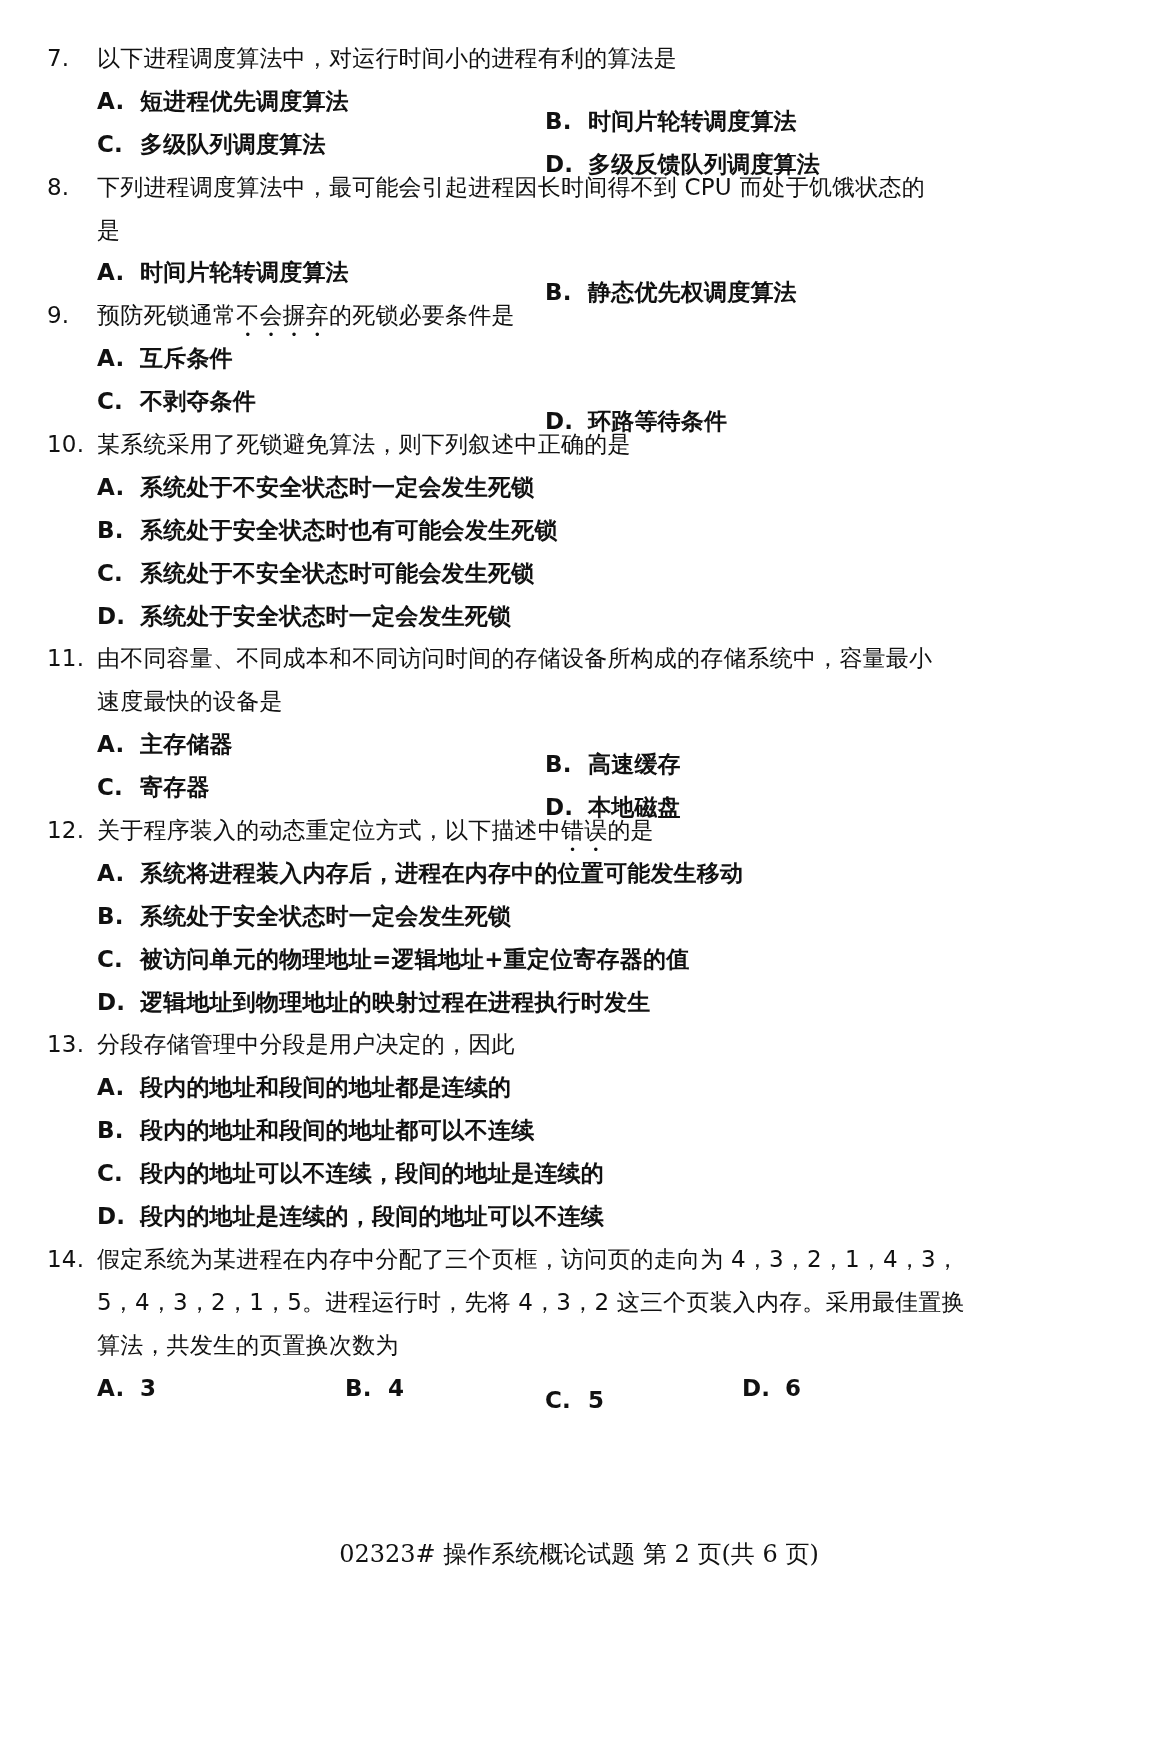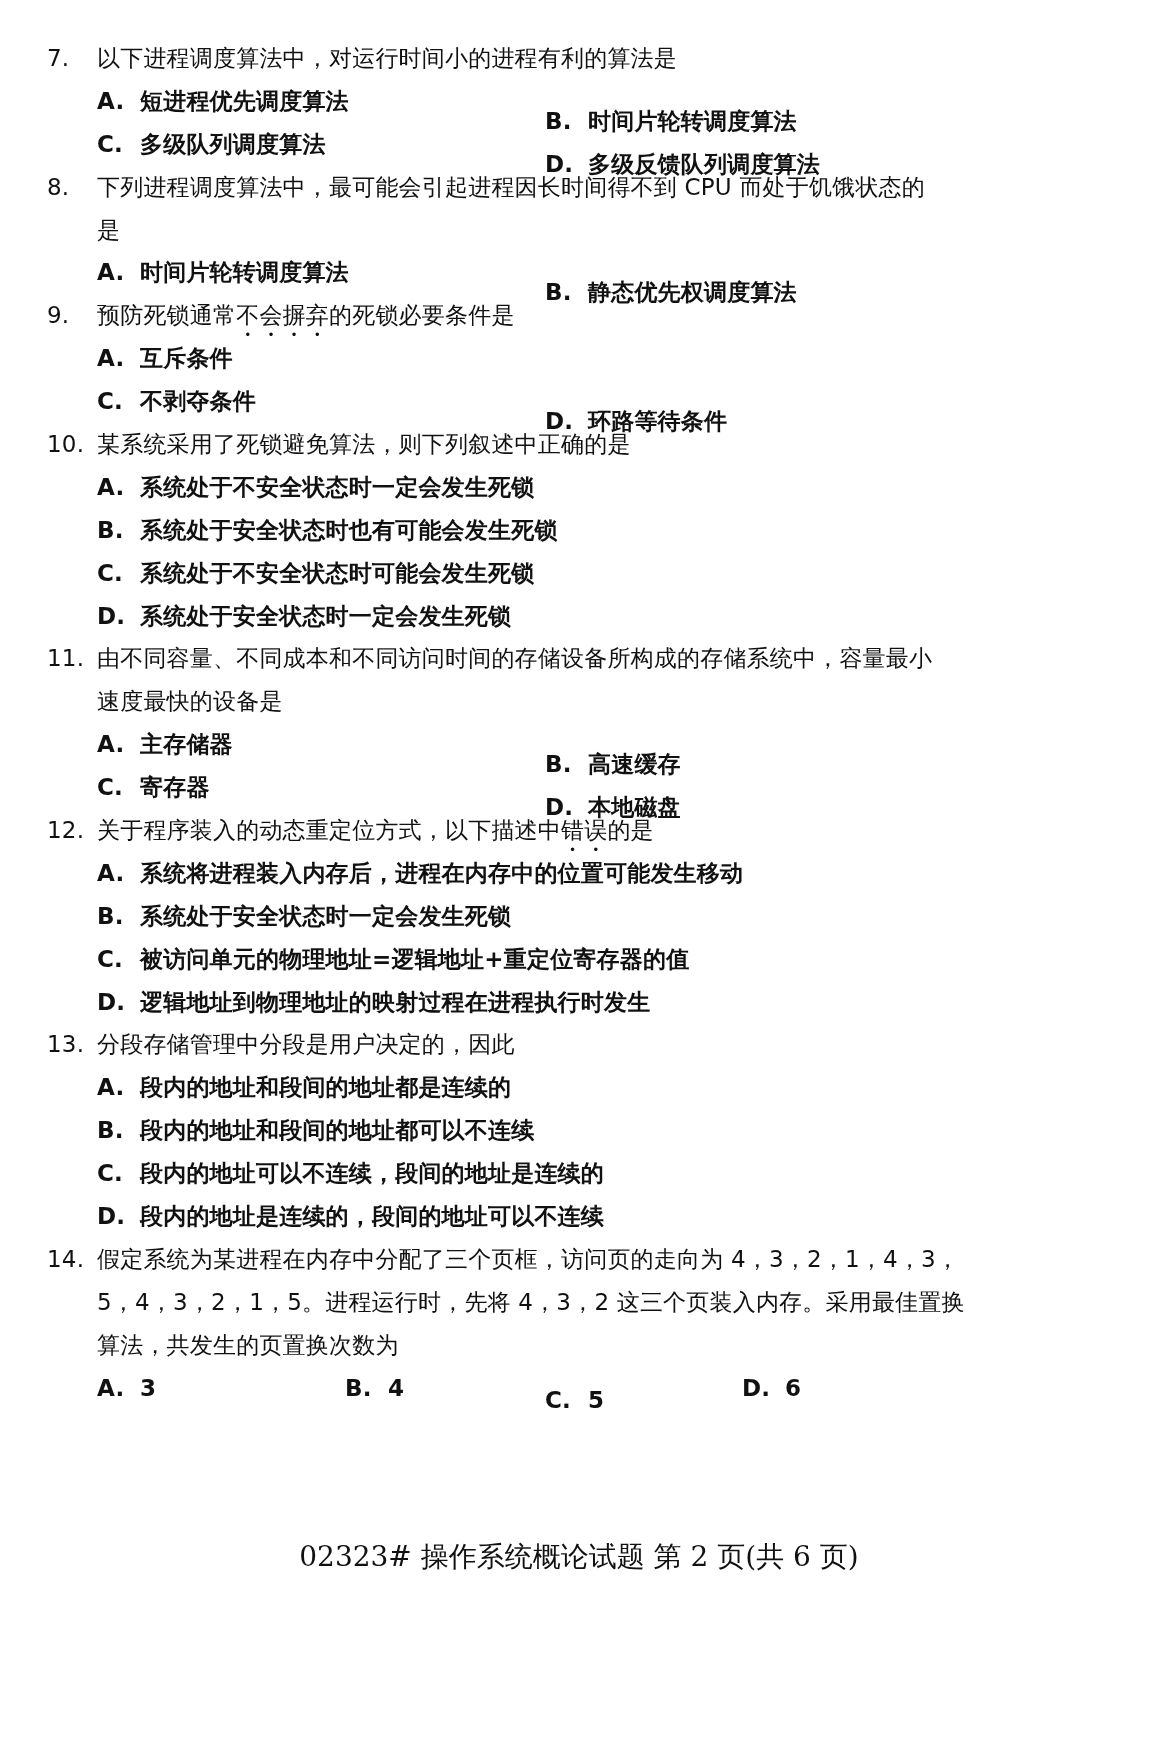--- a/index.html
+++ b/index.html
@@ -19,21 +19,21 @@
   .opt { position: absolute; font-weight: bold; }
   .opt .letter { display: inline-block; width: 43px; }
   .col-a { left: 97px; }
   .col-b { left: 545px; margin-top: 20px; }
   .col-q4-b { left: 345px; }
   .col-q4-c { left: 545px; margin-top: 12px; }
   .col-q4-d { left: 742px; }
   .emph { text-emphasis: dot; -webkit-text-emphasis: dot; text-emphasis-position: under; -webkit-text-emphasis-position: under; }
   .footer {
     position: absolute; left: 0; width: 1158px; top: 1538px; text-align: center;
-    font-family: "DejaVu Serif", "Liberation Serif", serif; font-size: 28px; color: #111;
+    font-family: "DejaVu Serif", "Liberation Serif", serif; font-size: 24px; color: #111;
   }
 </style>
 </head>
 <body>
 
 <div class="page">
 
   <div class="line">
     <span class="qnum">7.</span>
     <span class="qtext">以下进程调度算法中，对运行时间小的进程有利的算法是</span>

